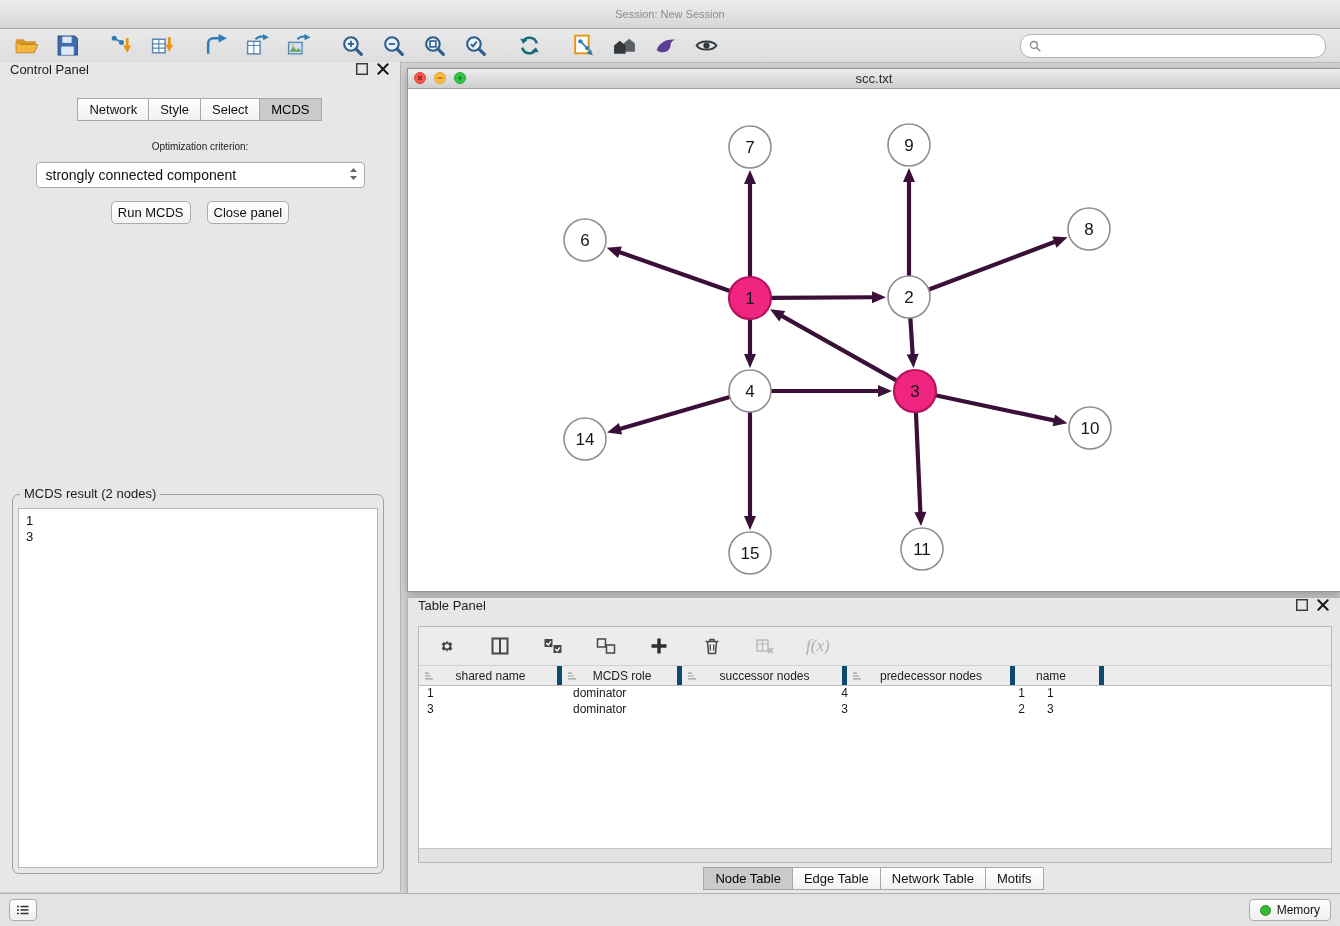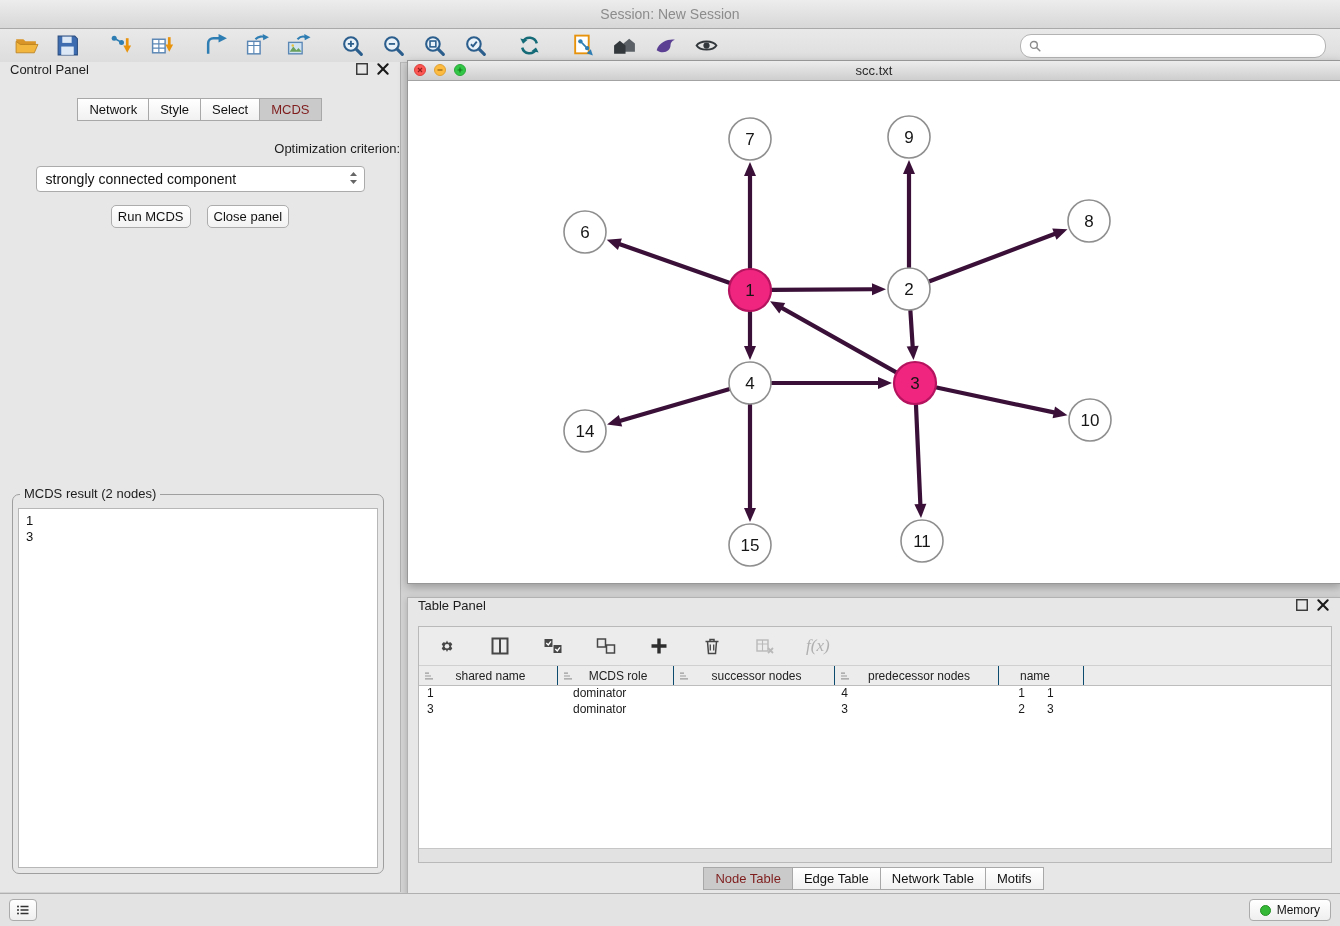--- a/index.html
+++ b/index.html
@@ -7,21 +7,21 @@
     width:1340px; height:926px; position:relative; overflow:hidden;
     background:#d2d2d2; font-family:"Liberation Sans",sans-serif;
     -webkit-font-smoothing:antialiased;
   }
   
   .titlebar {
     position:absolute; left:0; top:0; width:1340px; height:28px;
     background:linear-gradient(#ededed,#d7d7d7);
     border-bottom:1px solid #a9a9a9;
     display:flex; align-items:center; justify-content:center;
-    font-size:14px; color:#8c8c8c;
+    font-size:11px; color:#8c8c8c;
   }
   
   .toolbar {
     position:absolute; left:0; top:29px; width:1340px; height:33px;
     background:linear-gradient(#e9e9e9,#dddddd);
     border-bottom:1px solid #bcbcbc;
     display:flex; align-items:center;
   }
   .tgroup { display:flex; gap:13px; margin-left:26px; }
   .tgroup.first { margin-left:12px; }
@@ -50,22 +50,22 @@
     font-size:13px; color:#1d1d1d;
   }
   .win-btns { margin-left:auto; display:flex; gap:7px; align-items:center; }
   .win-btn { width:14px; height:14px; border:none; background:transparent; padding:0;
     display:flex; align-items:center; justify-content:center; cursor:default; }
   .seg-row { display:flex; justify-content:center; margin-top:10px; }
   .seg {
     padding:3px 11px; font-size:13px; color:#111; cursor:default;
     background:linear-gradient(#ffffff,#f1f1f1); border:1px solid #a8a8a8; margin-left:-1px;
   }
-  .seg.selected { background:#cacaca; color:#7f1d1d; }
-  .opt-label { margin-top:20px; text-align:right; font-size:13px; color:#1d1d1d; }
+  .seg.selected { background:#cacaca; color:#000000; }
+  .opt-label { margin-top:20px; text-align:center; font-size:10px; color:#1d1d1d; }
   .dropdown {
     margin:10px auto 0; width:312px; height:24px; background:#fff;
     border:1px solid #ababab; border-radius:4px;
     display:flex; align-items:center; padding:0 6px 0 9px; font-size:14px; color:#111;
     cursor:default;
   }
   .dropdown .dd-arrows { margin-left:auto; }
   .btn-row { display:flex; justify-content:center; gap:16px; margin-top:13px; }
   .push-btn {
     font-family:"Liberation Sans",sans-serif; font-size:13px; color:#111;
@@ -80,21 +80,21 @@
     position:absolute; top:-9px; left:7px; background:#e7e7e7; padding:0 4px;
     font-size:13px; color:#1d1d1d;
   }
   .result-area {
     position:absolute; left:5px; right:5px; top:13px; bottom:5px;
     background:#fff; border:1px solid #b7b7b7; padding:4px 7px;
     font-size:13px; color:#111; line-height:16px; overflow:hidden;
   }
   
   .network-window {
-    position:absolute; left:407px; top:60px; width:932px; height:522px;
+    position:absolute; left:407px; top:68px; width:932px; height:522px;
     background:#fff; border:1px solid #979797; box-shadow:0 3px 9px rgba(0,0,0,.28);
   }
   .nw-titlebar {
     height:19px; background:linear-gradient(#ededed,#cecece);
     border-bottom:1px solid #a3a3a3; position:relative;
     display:flex; align-items:center; justify-content:center;
     font-size:13px; color:#2a2a2a;
   }
   .traffic { position:absolute; left:6px; top:3px; display:flex; gap:8px; }
   .light { width:12px; height:12px; border-radius:50%; padding:0; cursor:default; }
@@ -116,21 +116,21 @@
   .tb-toolbar {
     height:38px; background:#ececec; border-bottom:1px solid #d0d0d0;
     display:flex; align-items:center; gap:29px; padding-left:16px; flex:0 0 auto;
   }
   .tb-icon { width:24px; height:24px; border:none; background:transparent; padding:0;
     display:flex; align-items:center; justify-content:center; cursor:default; }
   .tb-icon svg { width:20px; height:20px; }
   .fx-label { font-family:"Liberation Serif",serif; font-style:italic; font-size:17px; color:#b0b0b0; }
   .grid-header { display:flex; height:19px; background:#ececec; border-bottom:1px solid #bdbdbd; flex:0 0 auto; }
   .gh-cell {
-    display:flex; align-items:center; border-right:1px solid #0c4a6e;
+    display:flex; align-items:center; border-right:5px solid #0c4a6e;
     font-size:12px; color:#222; overflow:hidden; cursor:default;
   }
   .gh-cell .sort-ic { margin:0 2px 0 5px; flex:0 0 auto; }
   .gh-cell .gh-lab { flex:1; text-align:center; padding-right:12px; }
   .grid-row { display:flex; height:16px; font-size:12px; color:#1a1a1a; flex:0 0 auto; }
   .gc { overflow:hidden; white-space:nowrap; }
   .col0 { width:138px; } .col1 { width:115px;justify-content:center; } .col2 { width:160px; }
   .col3 { width:163px; } .col4 { width:84px; } .colf { flex:1; border-right:none; }
   .al { text-align:left; padding-left:8px; }
   .ar { text-align:right; padding-right:14px; }

